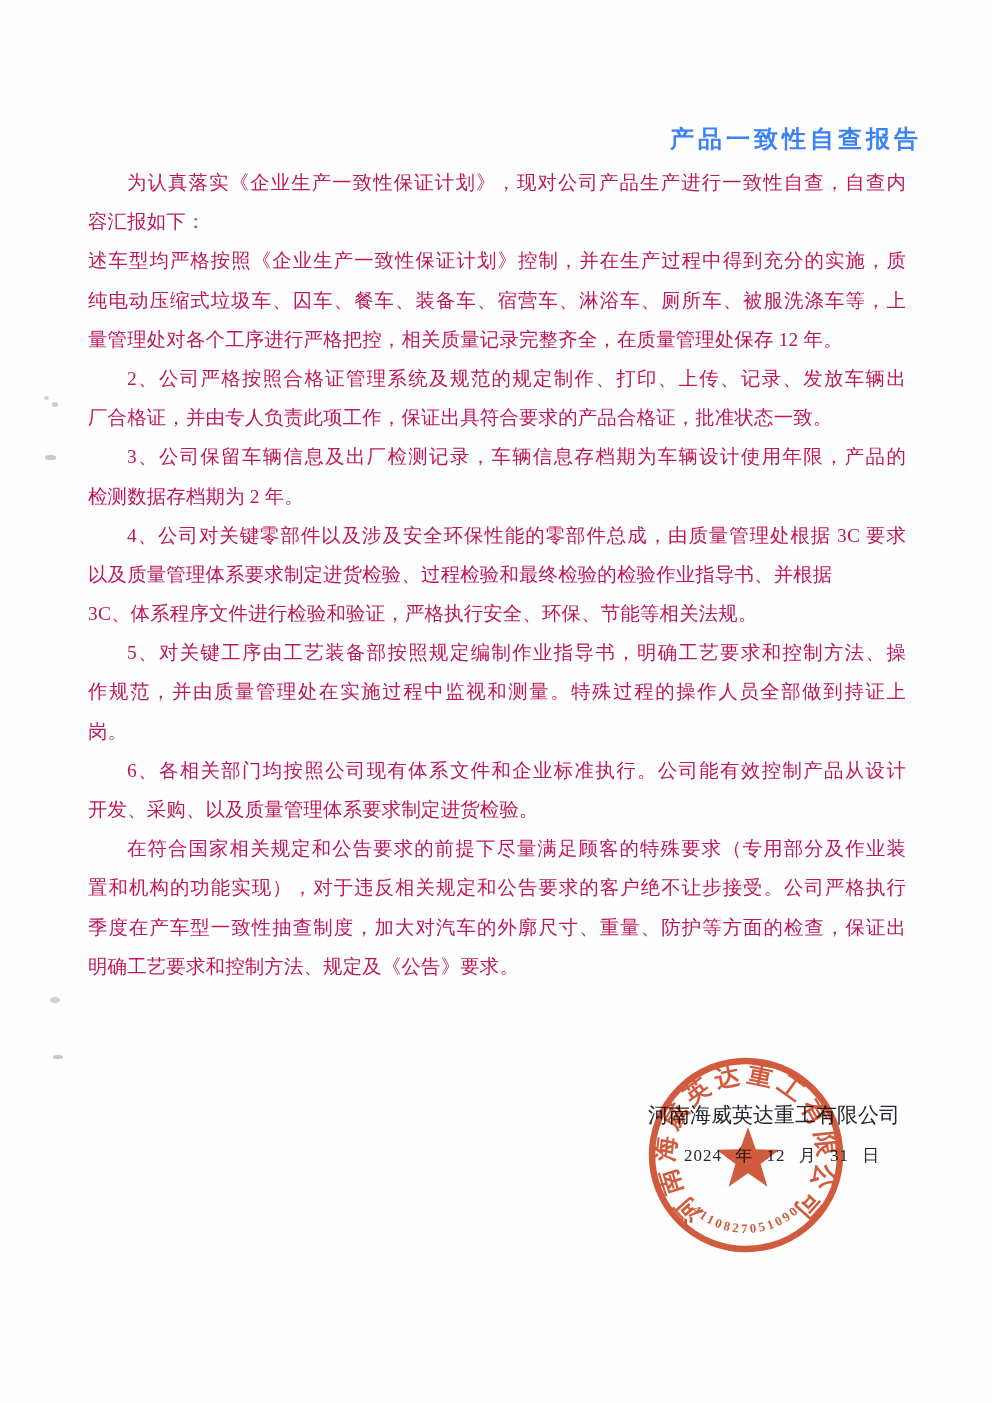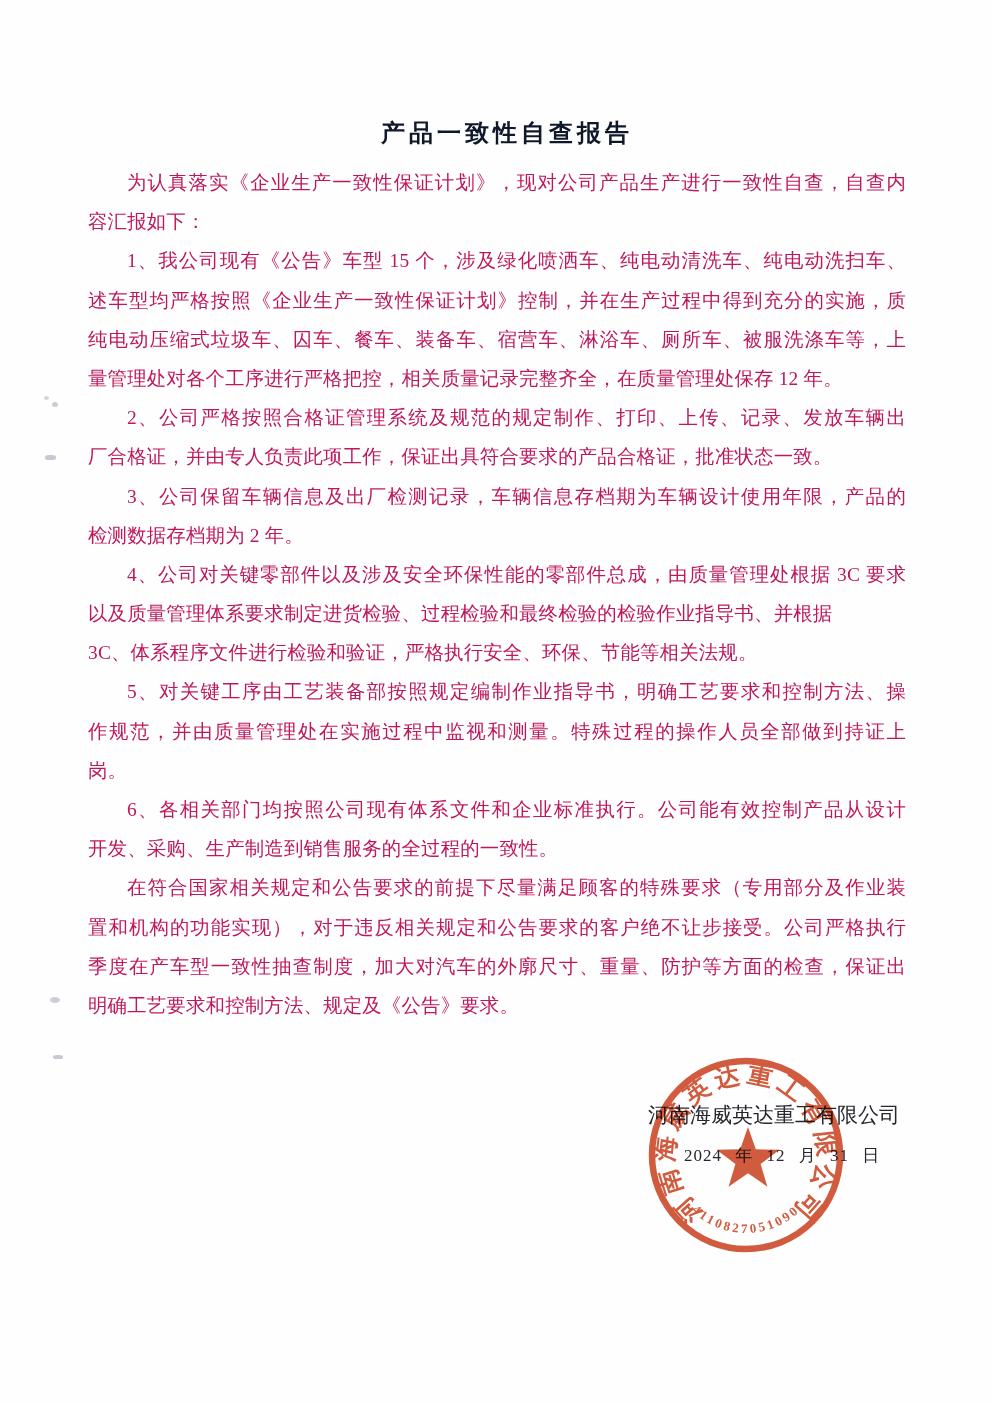--- a/index.html
+++ b/index.html
@@ -2,23 +2,23 @@
 <html><head>
 <meta charset="utf-8">
 <style>
   html,body { margin:0; padding:0; background:#e8e8e8; }
   .page {
     position:relative; width:992px; height:1403px; background:#fefefe;
     font-family:"Liberation Serif", serif; color:#2e2e36; overflow:hidden;
     margin:0 auto;
   }
   .title {
-    position:absolute; top:107px; left:88px; width:818px; margin:10px;
-    text-align:center; font-size:24px; font-weight:600; letter-spacing:4px;
-    color:#0f172a; white-space:nowrap;
+    position:absolute; top:107px; left:88px; width:818px; margin:16px;
+    text-align:right; font-size:24px; font-weight:600; letter-spacing:4px;
+    color:#3b82f6; white-space:nowrap;
   }
   .body-text {
     position:absolute; top:163px; left:88px; width:818px;
     font-size:19.4px; letter-spacing:0.2px; color:#be185d;
   }
   .ln { height:39.2px; line-height:39.2px; overflow:visible; }
   .ln.fill { text-align:justify; text-align-last:justify; }
   .ln.indent { padding-left:39px; }
   .sig-company {
     position:absolute; top:1100px; left:648px; width:260px;
@@ -51,36 +51,35 @@
 </head>
 <body>
 
 <div class="page">
 
   <h1 class="title">产品一致性自查报告</h1>
 
   <div class="body-text">
     <div class="ln indent fill">为认真落实《企业生产一致性保证计划》，现对公司产品生产进行一致性自查，自查内</div>
     <div class="ln">容汇报如下：</div>
-    <div class="ln indent fill">1、我公司现有《公告》车型 15 个，涉及绿化喷洒车、纯电动清洗车、纯电动洗扫车、</div>
     <div class="ln fill">述车型均严格按照《企业生产一致性保证计划》控制，并在生产过程中得到充分的实施，质</div>
     <div class="ln fill">纯电动压缩式垃圾车、囚车、餐车、装备车、宿营车、淋浴车、厕所车、被服洗涤车等，上</div>
     <div class="ln">量管理处对各个工序进行严格把控，相关质量记录完整齐全，在质量管理处保存 12 年。</div>
     <div class="ln indent fill">2、公司严格按照合格证管理系统及规范的规定制作、打印、上传、记录、发放车辆出</div>
     <div class="ln">厂合格证，并由专人负责此项工作，保证出具符合要求的产品合格证，批准状态一致。</div>
     <div class="ln indent fill">3、公司保留车辆信息及出厂检测记录，车辆信息存档期为车辆设计使用年限，产品的</div>
     <div class="ln">检测数据存档期为 2 年。</div>
     <div class="ln indent fill">4、公司对关键零部件以及涉及安全环保性能的零部件总成，由质量管理处根据 3C 要求</div>
     <div class="ln">以及质量管理体系要求制定进货检验、过程检验和最终检验的检验作业指导书、并根据</div>
     <div class="ln">3C、体系程序文件进行检验和验证，严格执行安全、环保、节能等相关法规。</div>
     <div class="ln indent fill">5、对关键工序由工艺装备部按照规定编制作业指导书，明确工艺要求和控制方法、操</div>
     <div class="ln fill">作规范，并由质量管理处在实施过程中监视和测量。特殊过程的操作人员全部做到持证上</div>
     <div class="ln">岗。</div>
     <div class="ln indent fill">6、各相关部门均按照公司现有体系文件和企业标准执行。公司能有效控制产品从设计</div>
-    <div class="ln">开发、采购、生产制造到销售服务的全过程的一致性。</div>
+    <div class="ln">开发、采购、以及质量管理体系要求制定进货检验。</div>
     <div class="ln indent fill">在符合国家相关规定和公告要求的前提下尽量满足顾客的特殊要求（专用部分及作业装</div>
     <div class="ln fill">置和机构的功能实现），对于违反相关规定和公告要求的客户绝不让步接受。公司严格执行</div>
     <div class="ln fill">季度在产车型一致性抽查制度，加大对汽车的外廓尺寸、重量、防护等方面的检查，保证出</div>
     <div class="ln">明确工艺要求和控制方法、规定及《公告》要求。</div>
   </div>
 
   <div class="smudge s1a"></div>
   <div class="smudge s1b"></div>
   <div class="smudge s2"></div>
   <div class="smudge s3"></div>

